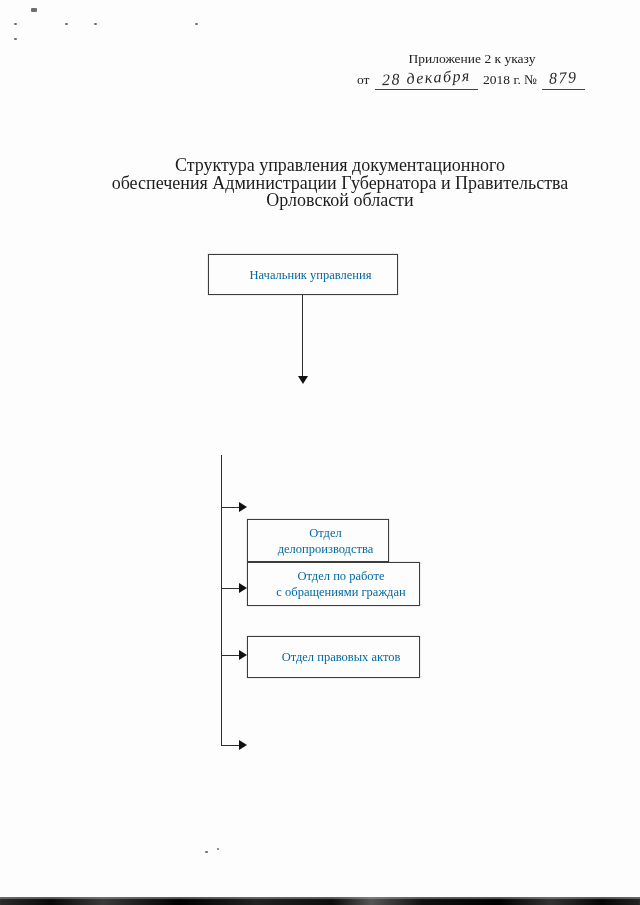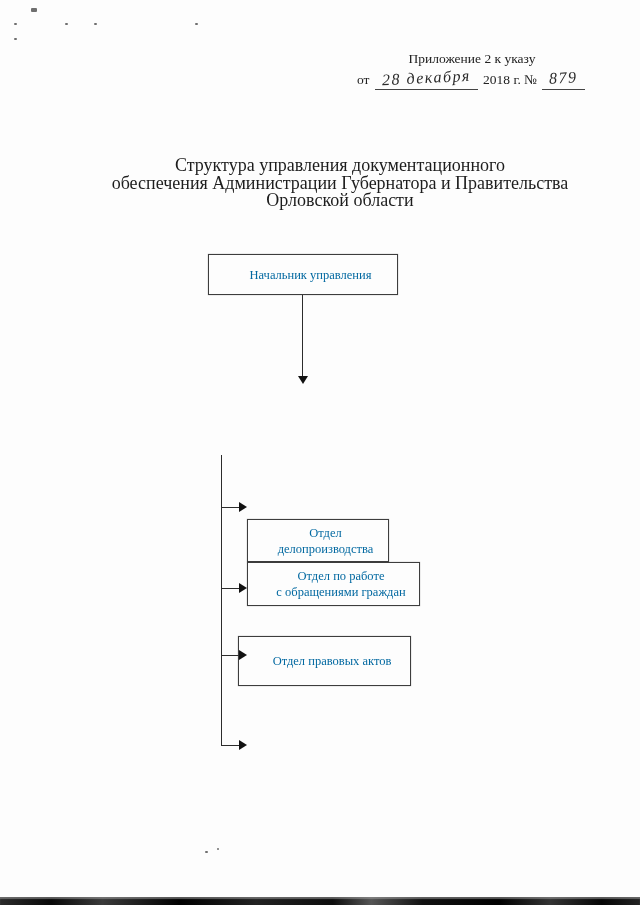--- a/index.html
+++ b/index.html
@@ -69,21 +69,21 @@
     line-height: 16px;
     white-space: pre-line;
     color: #0369a1;
     box-shadow: 0 0 1px rgba(60,60,60,.5);
     padding-left: 15px;
   }
   #box-head    { left: 208px; top: 254px; width: 190px; height: 41px; }
   #box-deputy  { left: 208px; top: 384px; width: 190px; height: 71px; }
   #box-unit-0  { left: 247px; top: 487px; width: 142px; height: 43px; margin-top: 32px; }
   #box-unit-1  { left: 247px; top: 562px; width: 173px; height: 44px; }
-  #box-unit-2  { left: 238px; top: 636px; width: 173px; height: 50px; }
+  #box-unit-2  { left: 247px; top: 636px; width: 173px; height: 42px; }
   #box-unit-3  { left: 247px; top: 702px; width: 173px; height: 106px; line-height: 15.5px; }
 
   
   .vline, .hline { position: absolute; background: #2c2c2c; }
   .vline { width: 1px; }
   .hline { height: 1px; }
   #line-head-deputy { left: 302px; top: 295px; height: 82px; }
   #spine            { left: 221px; top: 455px; height: 291px; }
   .branch           { left: 222px; width: 18px; }
   #branch-0 { top: 507px; }

